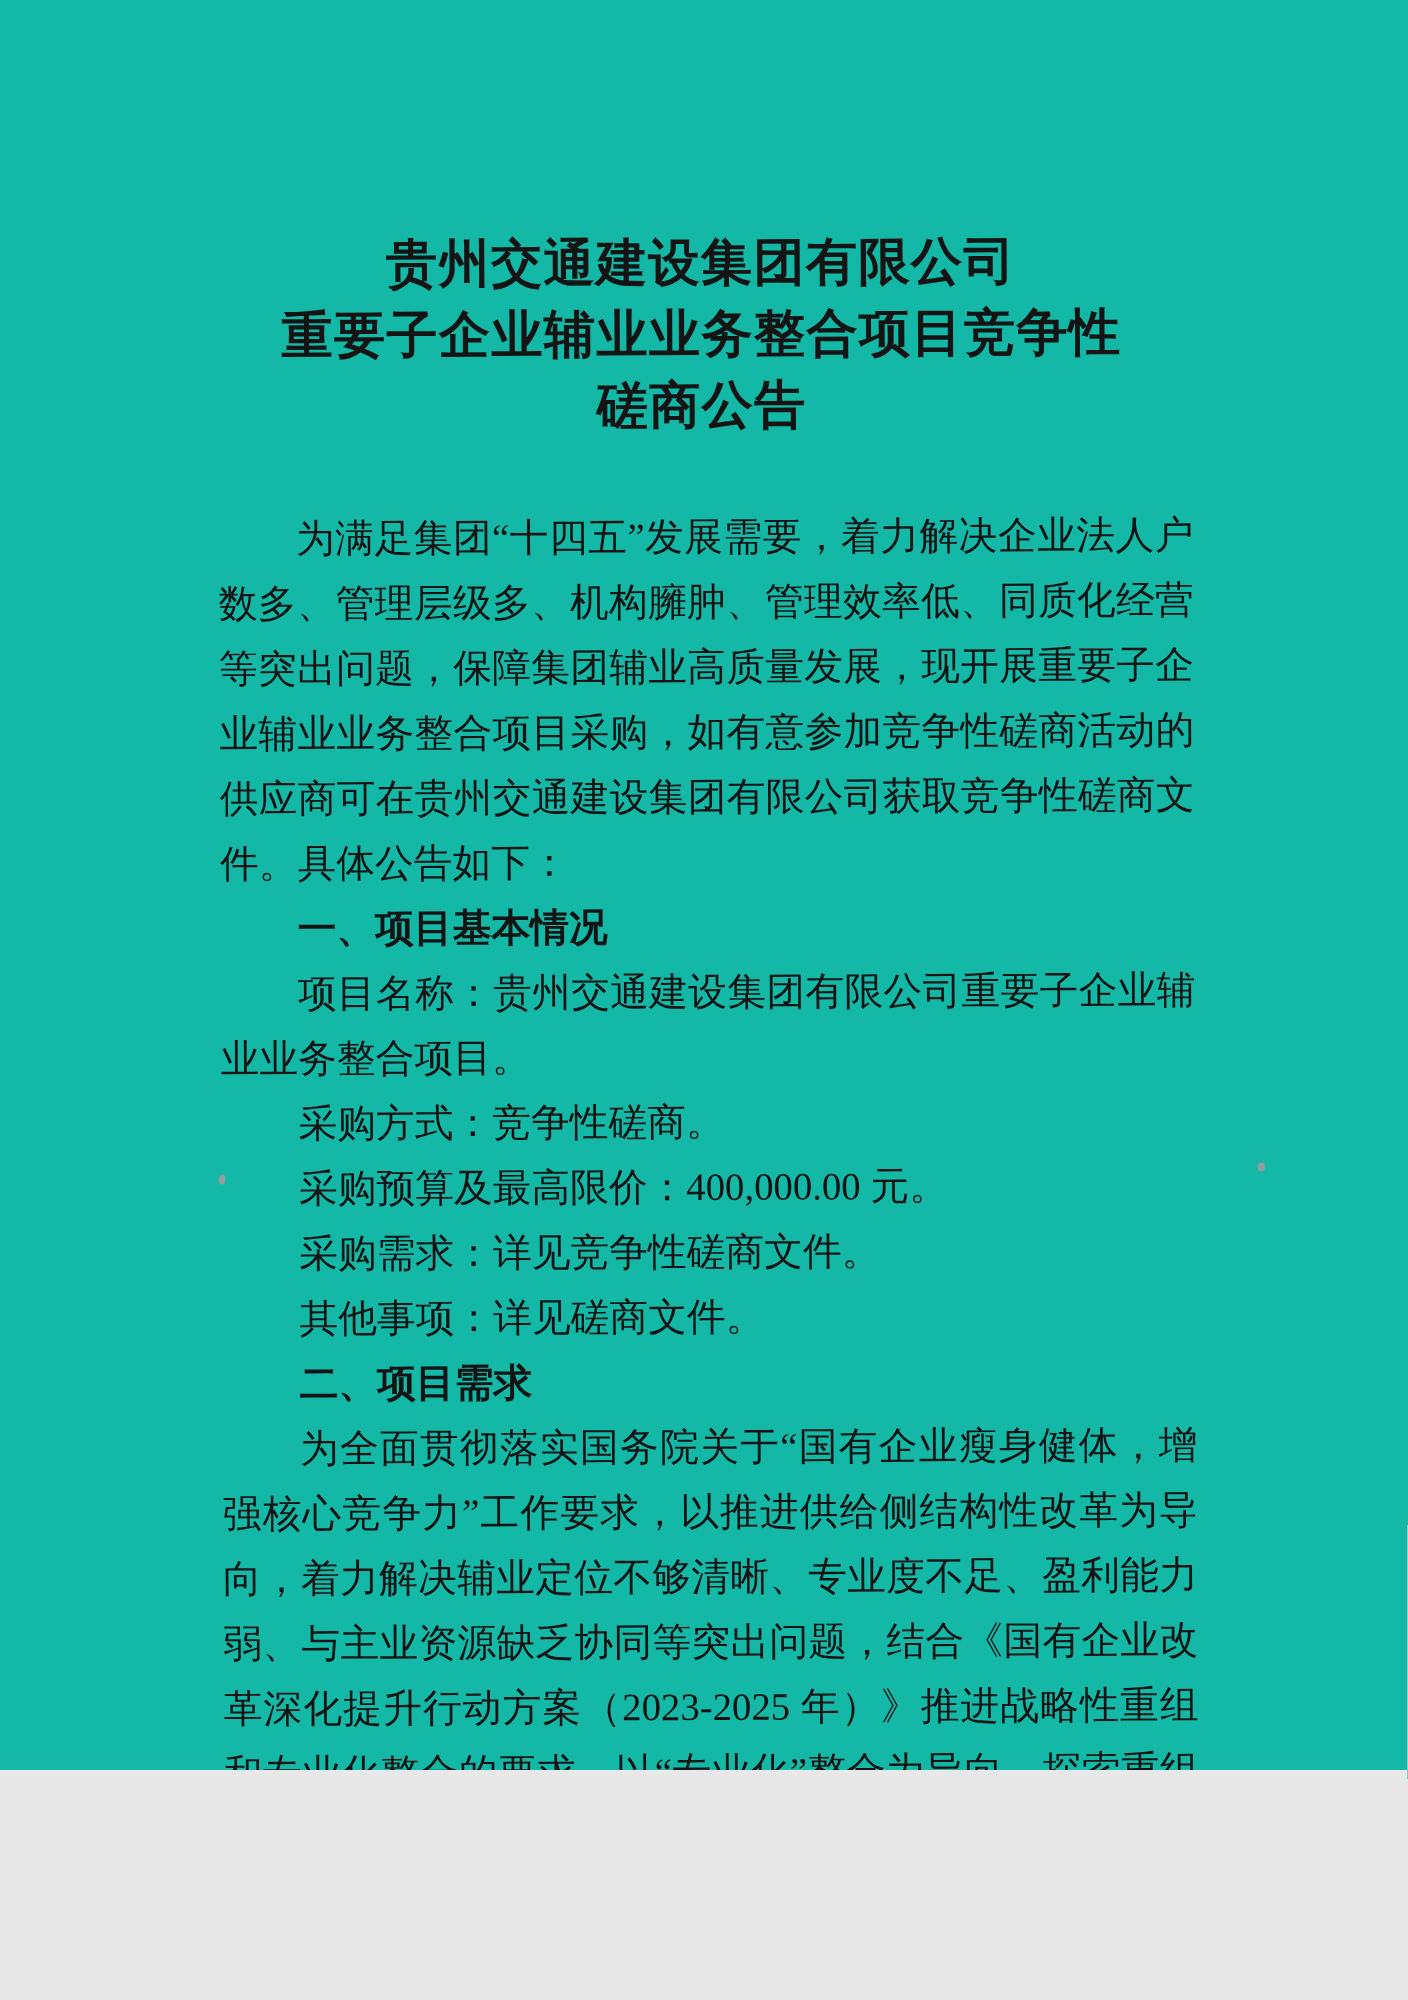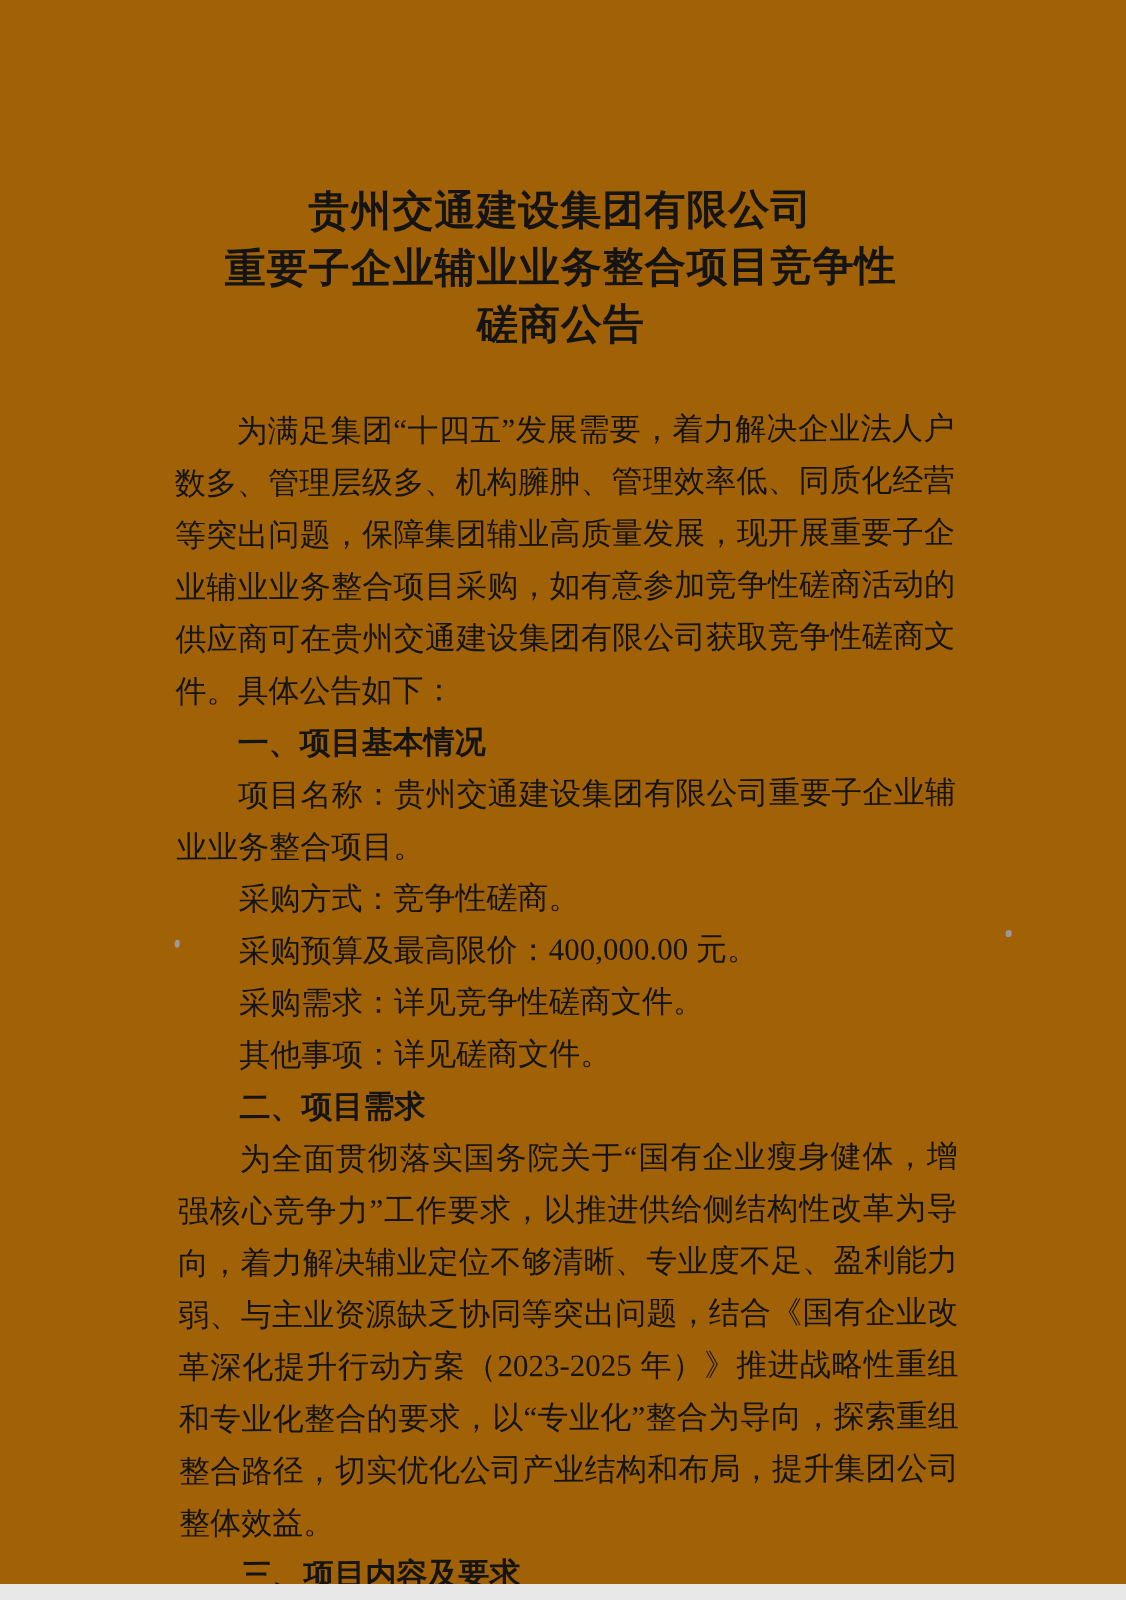--- a/index.html
+++ b/index.html
@@ -3,23 +3,23 @@
 <meta charset="utf-8">
 <style>
   html, body {
     margin: 0;
     padding: 0;
     background: #e8e8e8;
   }
   .page {
     position: relative;
     width: 1126px;
-    height: 1584px;
+    height: 1416px;
     margin: 0 auto;
-    background: #a16207;
+    background: #14b8a6;
     overflow: hidden;
     color: #141414;
     font-family: "Liberation Serif", "DejaVu Serif", serif;
   }
   .scan-tilt {
     position: absolute;
     left: 0;
     top: 0;
     width: 100%;
     height: 100%;

